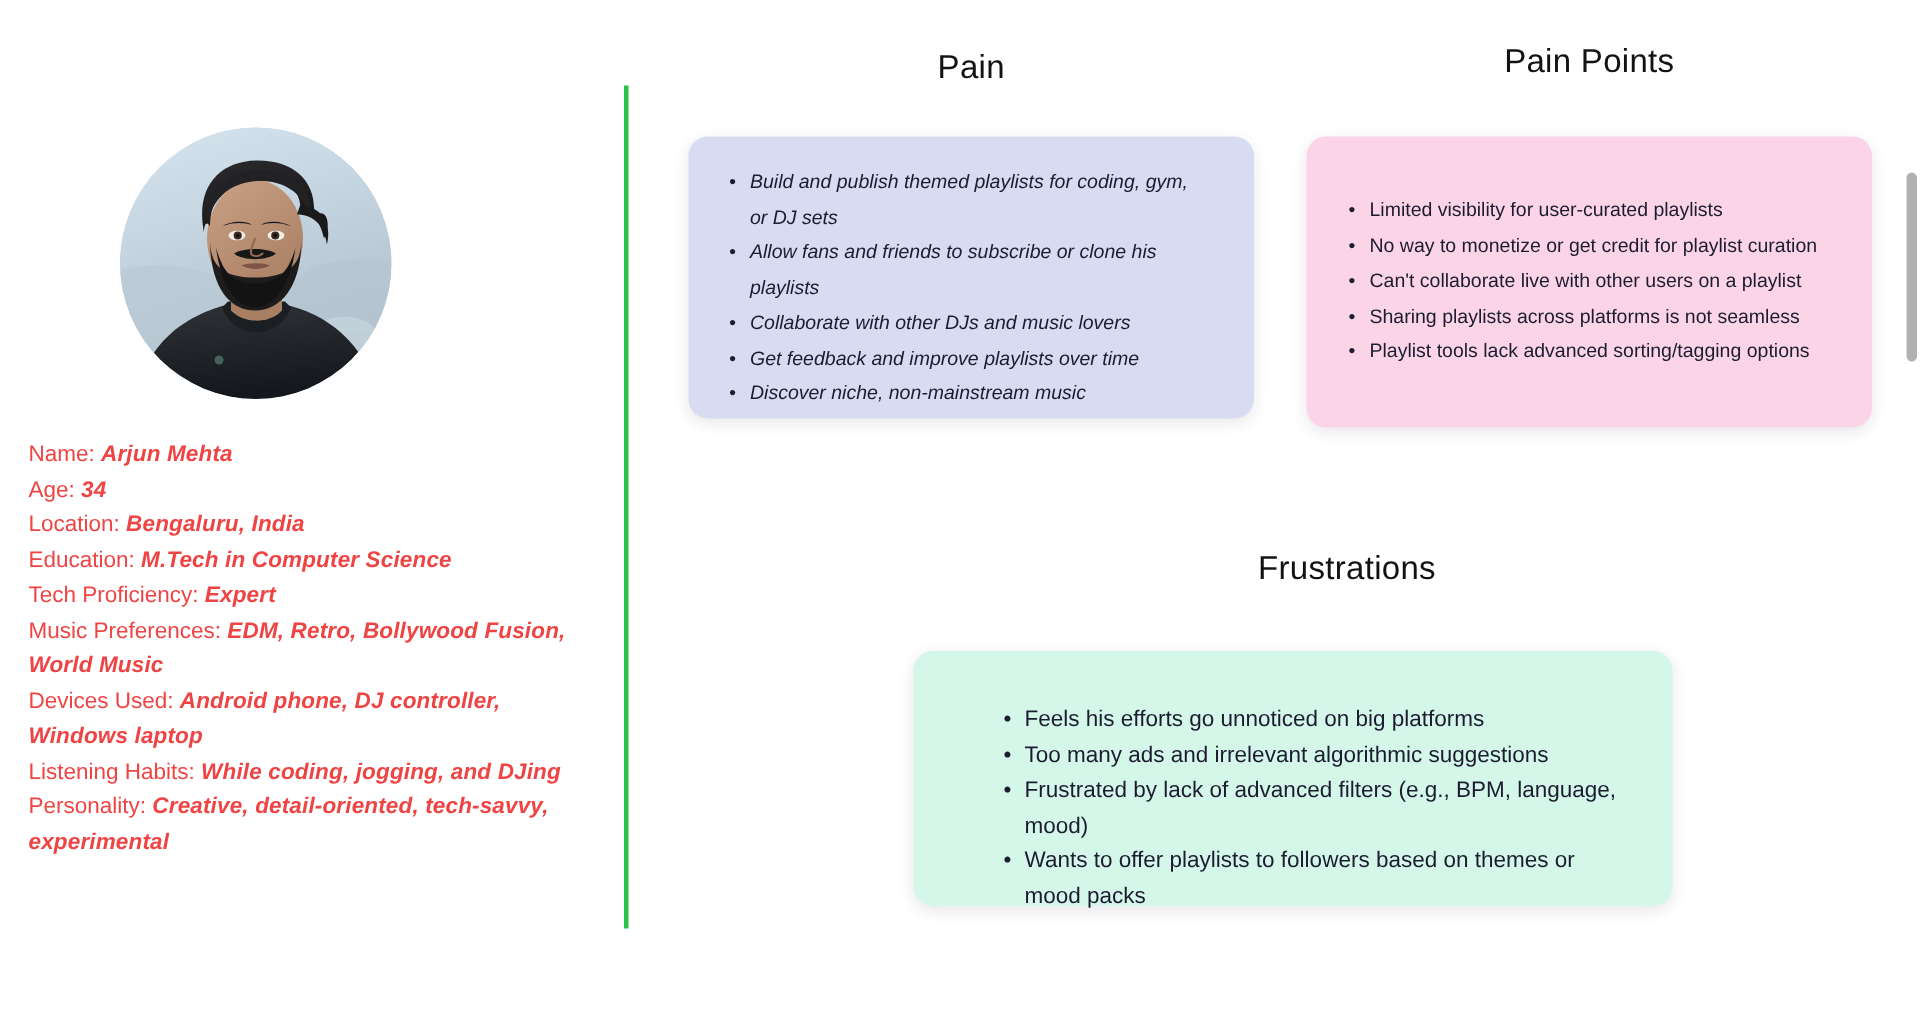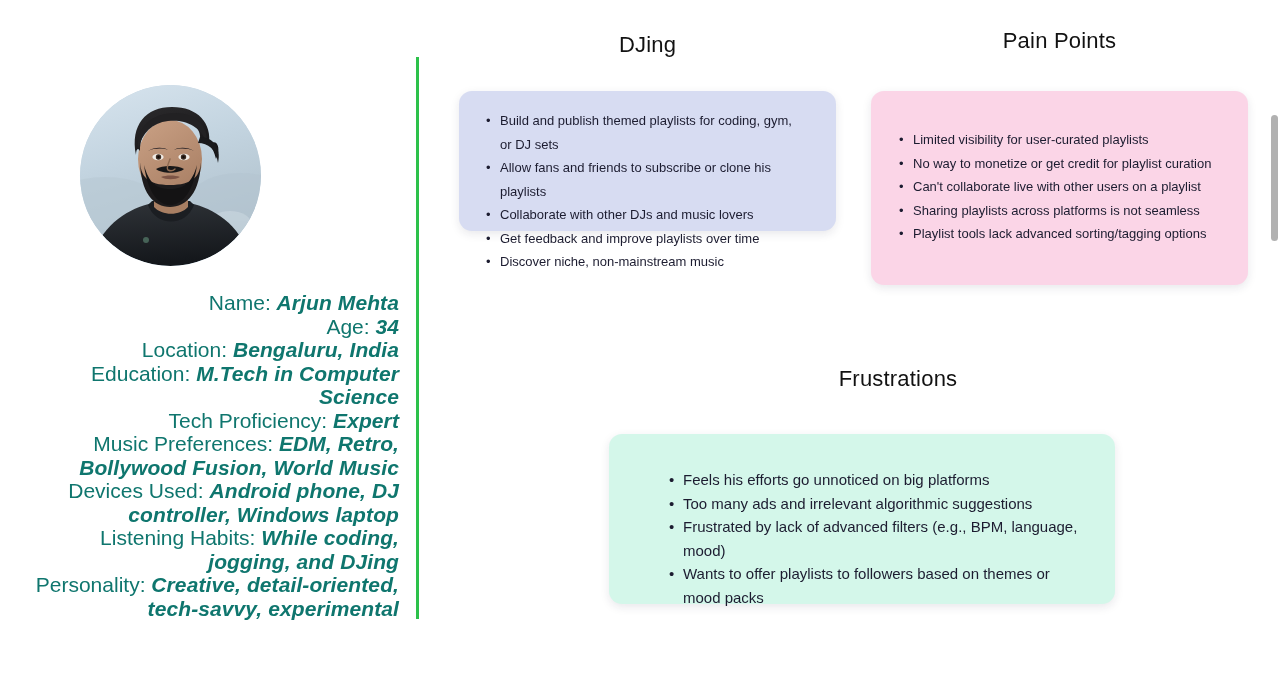--- a/index.html
+++ b/index.html
@@ -42,24 +42,23 @@
     overflow: hidden;
     background: #c6d6e2;
   }
   .avatar svg { display: block; width: 181px; height: 181px; }
 
   .profile-list {
     position: absolute;
     left: 19px;
     top: 291px;
     width: 380px;
-    font-size: 21px;
+    font-size: 15px;
     line-height: 23.5px;
-    color: #0f766e;
-    text-align: right;
+    color: #ef4444;
   }
   .profile-row {
     display: block;
     margin: 0;
     padding: 0;
   }
   .profile-label { font-weight: 400; }
   .profile-value {
     font-weight: 700;
     font-style: italic;
@@ -112,23 +111,24 @@
     position: absolute;
     left: 0;
     top: 0;
     color: #1c1c30;
   }
 
   #card-goals {
     left: 459px;
     top: 91px;
     width: 377px;
-    height: 140px;
+    height: 188px;
     background: #d7dcf2;
     padding: 18px 30px 18px 27px;
+    font-style: italic;
   }
   #card-goals li {
     font-size: 13px;
     line-height: 23.5px;
   }
 
   #card-painpoints {
     left: 871px;
     top: 91px;
     width: 377px;
@@ -279,21 +279,21 @@
       </div>
       <div class="profile-row">
         <span class="profile-label">Personality:</span>
         <span class="profile-value">Creative, detail-oriented, tech-savvy, experimental</span>
       </div>
     </div>
   </div>
 
   <div class="divider"></div>
 
-  <div class="section-heading" id="heading-goals">DJing</div>
+  <div class="section-heading" id="heading-goals">Pain</div>
   <div class="card" id="card-goals">
     <ul>
       <li>Build and publish themed playlists for coding, gym, or DJ sets</li>
       <li>Allow fans and friends to subscribe or clone his playlists</li>
       <li>Collaborate with other DJs and music lovers</li>
       <li>Get feedback and improve playlists over time</li>
       <li>Discover niche, non-mainstream music</li>
     </ul>
   </div>
 

